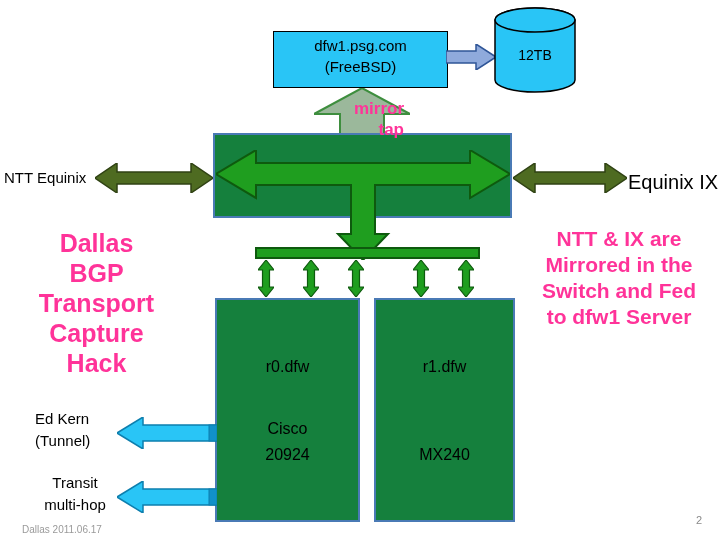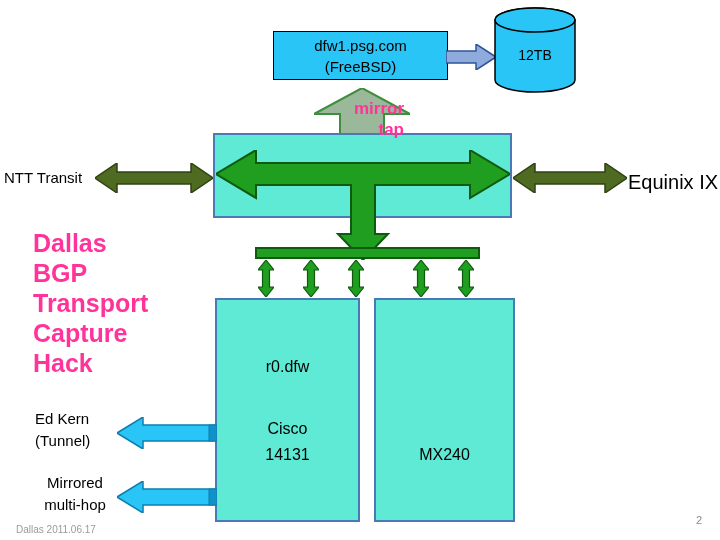--- a/index.html
+++ b/index.html
@@ -2,30 +2,30 @@
 <html><head>
 <meta charset="utf-8">
 <style>
   * { margin: 0; padding: 0; box-sizing: border-box; }
   html, body { background: #ffffff; }
   body { font-family: "Liberation Sans", sans-serif; }
   .slide { position: relative; width: 720px; height: 540px; background: #ffffff; overflow: hidden; }
   .abs { position: absolute; }
 
   .box {
-    background: #5eead4;
+    background: #15803d;
     border: 2px solid #4A7AB5;
   }
   .cyanbox {
     background: #29C5F6;
     border: 1.5px solid #000000;
   }
   .center-text { text-align: center; color: #000; }
 
-  .server-box { left: 273px; top: 31px; width: 175px; height: 49px; padding-top: 3px; }
+  .server-box { left: 273px; top: 31px; width: 175px; height: 57px; padding-top: 3px; }
   .server-box .line { font-size: 15px; line-height: 21px; }
 
   .cylinder-wrap { left: 494px; top: 7px; width: 82px; height: 86px; }
   .cylinder-label { position: absolute; left: 0; top: 40px; width: 100%; text-align: center; font-size: 14px; color: #000; }
 
   .blue-arrow { left: 446px; top: 44px; }
 
   .mirror-arrow { left: 314px; top: 88px; }
   .mirror-label { left: 320px; top: 98px; width: 84px; text-align: right; color: #FF3399; font-weight: bold; font-size: 17px; line-height: 21px; }
 
@@ -41,29 +41,29 @@
   .port-arrow { top: 260px; }
 
   .router-box { top: 298px; height: 224px; }
   .router-r0 { left: 215px; width: 145px; }
   .router-r1 { left: 374px; width: 141px; }
   .router-line { position: absolute; left: 0; width: 100%; text-align: center; font-size: 16px; color: #000; }
   .router-name { top: 58px; }
   .router-vendor { top: 120px; }
   .router-model { top: 146px; }
 
-  .title-block { left: 33px; top: 228px; width: 145px; color: #FF3399; font-weight: bold; font-size: 25px; line-height: 30px; }
+  .title-block { left: 24px; top: 228px; width: 145px; text-align: center; color: #FF3399; font-weight: bold; font-size: 25px; line-height: 30px; }
   .note-block { left: 520px; top: 226px; width: 198px; text-align: center; color: #FF3399; font-weight: bold; font-size: 21px; line-height: 26px; }
 
   .edkern-arrow { left: 117px; top: 417px; }
   .seattle-arrow { left: 117px; top: 481px; }
   .edkern-label { left: 35px; top: 408px; width: 80px; text-align: left; font-size: 15px; line-height: 22px; color: #000; }
   .seattle-label { left: 30px; top: 472px; width: 90px; text-align: center; font-size: 15px; line-height: 22px; color: #000; }
 
-  .footer-date { left: 16px; top: 524px; font-size: 10px; color: #9A9A9A; }
+  .footer-date { left: 22px; top: 524px; font-size: 10px; color: #9A9A9A; }
   .page-number { left: 696px; top: 514px; font-size: 11px; color: #8A8A8A; }
 </style>
 </head>
 <body>
 
 <div class="slide">
 
   <svg class="abs mirror-arrow" width="96" height="62">
     <polygon points="48,0 96,26 70,26 70,62 26,62 26,26 0,26" fill="#9BB89B" stroke="#3E8E3E" stroke-width="2"></polygon>
   </svg>
@@ -92,21 +92,21 @@
     <svg width="82" height="86">
       <path d="M1,13 a40,12 0 0 1 80,0 v60 a40,12 0 0 1 -80,0 z" fill="#29C5F6" stroke="#000000" stroke-width="1.5"></path>
       <ellipse cx="41" cy="13" rx="40" ry="12" fill="#29C5F6" stroke="#000000" stroke-width="1.5"></ellipse>
     </svg>
     <div class="cylinder-label">12TB</div>
   </div>
 
   <svg class="abs ntt-arrow" width="118" height="30">
     <polygon points="0,15 22,0 22,9 96,9 96,0 118,15 96,30 96,21 22,21 22,30" fill="#4E6B21" stroke="#2F4213" stroke-width="1.5"></polygon>
   </svg>
-  <div class="abs ntt-label">NTT Transit</div>
+  <div class="abs ntt-label">NTT Equinix</div>
 
   <svg class="abs eqx-arrow" width="114" height="30">
     <polygon points="0,15 22,0 22,9 92,9 92,0 114,15 92,30 92,21 22,21 22,30" fill="#4E6B21" stroke="#2F4213" stroke-width="1.5"></polygon>
   </svg>
   <div class="abs eqx-label">Equinix IX</div>
 
   <div class="abs dist-bar"></div>
 
   <svg class="abs port-arrow" style="left:258px" width="16" height="37">
     <polygon points="8,0 16,10 11.5,10 11.5,27 16,27 8,37 0,27 4.5,27 4.5,10 0,10" fill="#1F9E1F" stroke="#0E5A0E" stroke-width="1.2"></polygon>
@@ -120,50 +120,57 @@
   <svg class="abs port-arrow" style="left:413px" width="16" height="37">
     <polygon points="8,0 16,10 11.5,10 11.5,27 16,27 8,37 0,27 4.5,27 4.5,10 0,10" fill="#1F9E1F" stroke="#0E5A0E" stroke-width="1.2"></polygon>
   </svg>
   <svg class="abs port-arrow" style="left:458px" width="16" height="37">
     <polygon points="8,0 16,10 11.5,10 11.5,27 16,27 8,37 0,27 4.5,27 4.5,10 0,10" fill="#1F9E1F" stroke="#0E5A0E" stroke-width="1.2"></polygon>
   </svg>
 
   <div class="abs box router-box router-r0">
     <div class="router-line router-name">r0.dfw</div>
     <div class="router-line router-vendor">Cisco</div>
-    <div class="router-line router-model">14131</div>
+    <div class="router-line router-model">20924</div>
   </div>
 
   <div class="abs box router-box router-r1">
+    <div class="router-line router-name">r1.dfw</div>
     <div class="router-line router-model">MX240</div>
   </div>
 
   <svg class="abs edkern-arrow" width="100" height="32">
     <polygon points="100,8 26,8 26,0 0,16 26,32 26,24 100,24" fill="#29C5F6" stroke="#0D7FAE" stroke-width="1.5"></polygon>
     <rect x="92" y="8" width="8" height="16" fill="#1191C9" stroke="#0D7FAE" stroke-width="1"></rect>
   </svg>
   <div class="abs edkern-label">
     <div>Ed Kern</div>
     <div>(Tunnel)</div>
   </div>
 
   <svg class="abs seattle-arrow" width="100" height="32">
     <polygon points="100,8 26,8 26,0 0,16 26,32 26,24 100,24" fill="#29C5F6" stroke="#0D7FAE" stroke-width="1.5"></polygon>
     <rect x="92" y="8" width="8" height="16" fill="#1191C9" stroke="#0D7FAE" stroke-width="1"></rect>
   </svg>
   <div class="abs seattle-label">
-    <div>Mirrored</div>
+    <div>Transit</div>
     <div>multi-hop</div>
   </div>
 
   <div class="abs title-block">
     <div>Dallas</div>
     <div>BGP</div>
     <div>Transport</div>
     <div>Capture</div>
     <div>Hack</div>
   </div>
 
+  <div class="abs note-block">
+    <div>NTT &amp; IX are</div>
+    <div>Mirrored in the</div>
+    <div>Switch and Fed</div>
+    <div>to dfw1 Server</div>
+  </div>
 
   <div class="abs footer-date">Dallas 2011.06.17</div>
   <div class="abs page-number">2</div>
 
 </div>
 
 </body></html>

